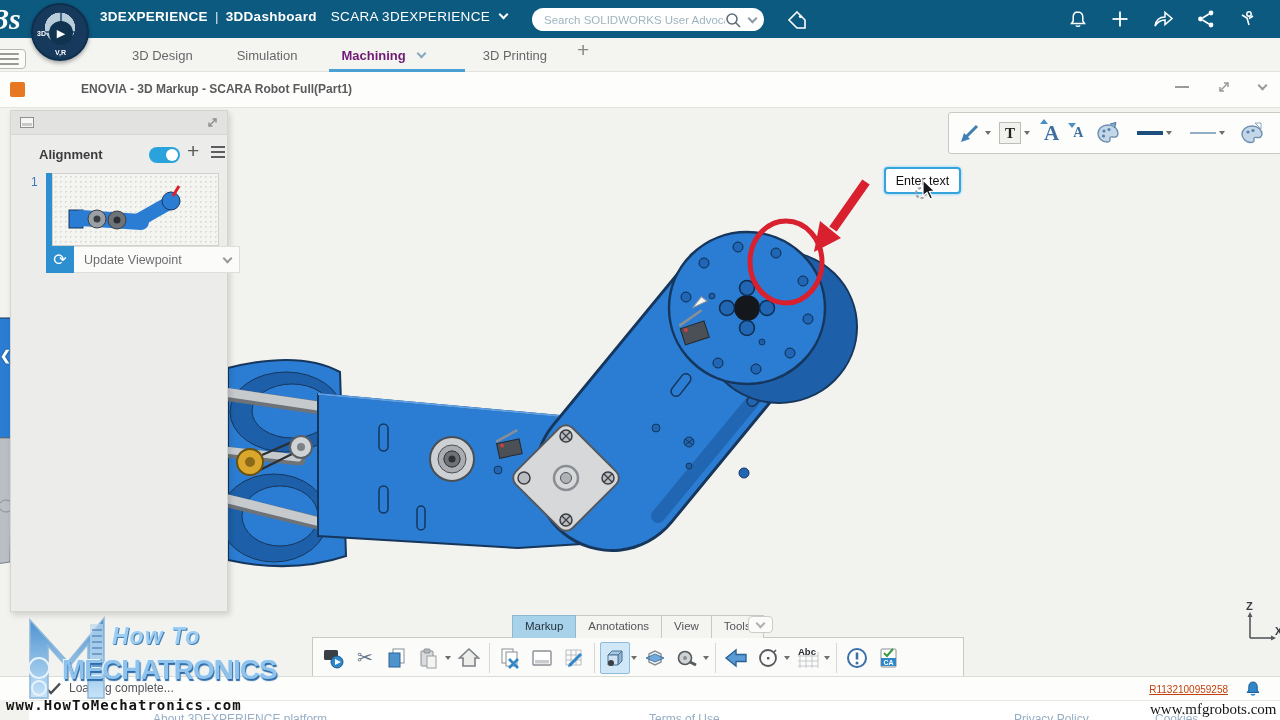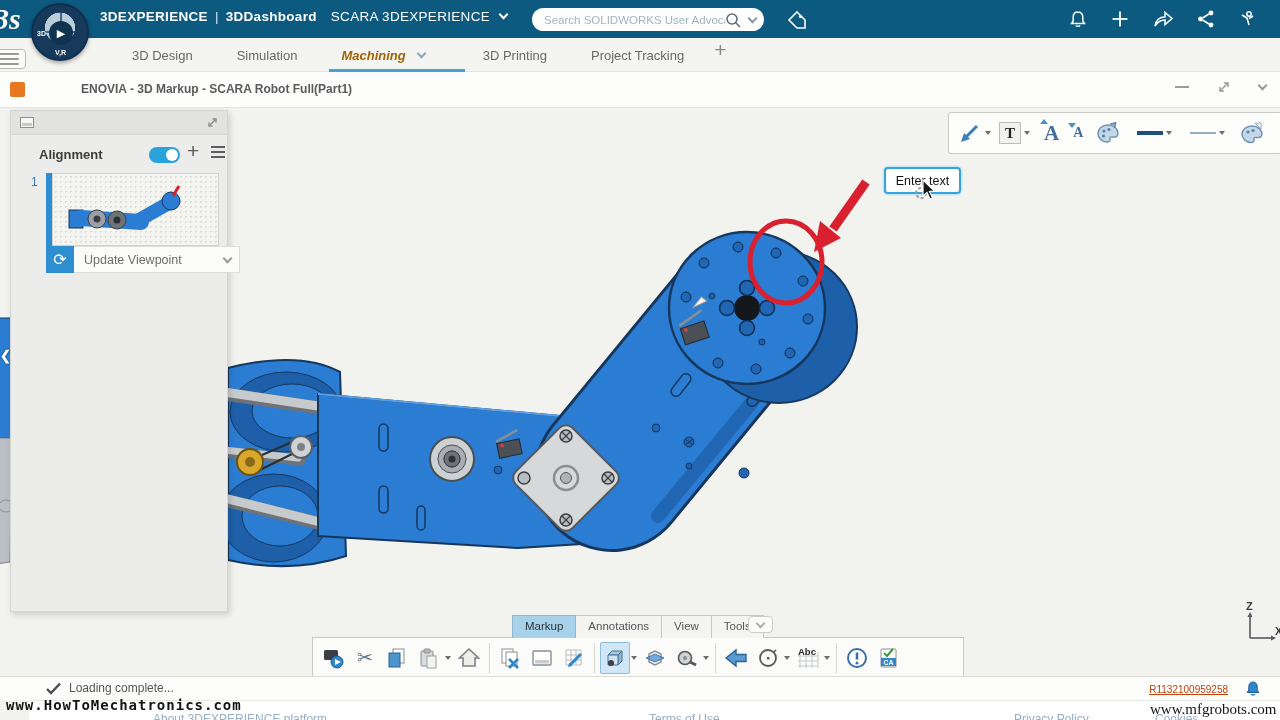--- a/index.html
+++ b/index.html
@@ -33,21 +33,21 @@
   .compass .lbl { position:absolute; color:#fff; font-size:7px; font-weight:bold; }
   .compass .l-left { left:4px; top:25px; }
   .compass .l-bottom { left:22px; bottom:3px; }
 
   
   .tabrow { position:absolute; left:0; top:38px; width:1280px; height:34px; background:#f4f4f1; border-bottom:1px solid #e2e2de; z-index:19; }
   .hamburger { position:absolute; left:-8px; top:11px; width:34px; height:20px; border:1px solid #b9b9b4; border-radius:4px; background:#fbfbf9; display:flex; flex-direction:column; justify-content:center; gap:3px; padding:0 6px; }
   .hamburger i { display:block; height:2px; background:#9a9a95; border-radius:1px; }
   .navtabs { position:absolute; left:118px; top:0; height:34px; display:flex; align-items:flex-start; }
   .navtab { position:relative; color:#68686a; font-size:13px; padding:0 14px; height:34px; display:flex; align-items:center; cursor:pointer; }
-  .navtab.active { color:#a16207; font-weight:bold;font-style:italic; }
+  .navtab.active { color:#701a75; font-weight:bold; }
   .navtab.active .underline { position:absolute; left:2px; right:-26px; bottom:0; height:3px; background:#4a9fd4; }
   .navtab .tab-chev { color:#8aa8bd; margin-left:12px; margin-top:-3px; }
   .add-tab { color:#8a8a86; font-size:21px; font-weight:normal; margin-left:16px; cursor:pointer; }
 
   
   .titlebar { position:absolute; left:0; top:72px; width:1280px; height:36px; background:#fdfdfc; border-bottom:1px solid #e3e3df; z-index:18; }
   .enovia-icon { position:absolute; left:10px; top:10px; width:15px; height:15px; background:#e87722; border-radius:2px; color:#fff; font-size:10px; font-weight:bold; display:flex; align-items:center; justify-content:center; }
   .win-title { position:absolute; left:34px; top:10px; font-size:12px; font-weight:bold; color:#5a5a5c;padding-left:47px; }
   .win-ctrls { position:absolute; right:14px; top:8px; display:flex; gap:28px; align-items:center; color:#9a9a96; }
   .minim { width:14px; height:2px; background:#9a9a96; }
@@ -326,23 +326,20 @@
       <div class="navtab" style="margin-left:16px;">
           <span>Simulation</span>
         </div>
       <div class="navtab active" style="margin-left:16px;">
         <span>Machining</span>
         <span class="chev tab-chev"></span>
         <span class="underline"></span>
       </div>
       <div class="navtab" style="margin-left:30px;">
           <span>3D Printing</span>
-        </div>
-      <div class="navtab" style="margin-left:16px;">
-          <span>Project Tracking</span>
         </div>
       <span class="add-tab">+</span>
     </div>
   </div>
 
   <div class="titlebar">
     <div class="enovia-icon"></div>
     <div class="win-title">ENOVIA - 3D Markup - SCARA Robot Full(Part1)</div>
     <div class="win-ctrls">
       <div class="minim"></div>
@@ -607,16 +604,33 @@
     </div>
   </div>
 
   <div class="footer">
     <span class="flink" style="left:124px;">About 3DEXPERIENCE platform</span>
     <span class="flink" style="left:620px;">Terms of Use</span>
     <span class="flink" style="left:985px;"><span>Privacy Policy</span><span class="chev"></span></span>
     <span class="flink" style="left:1126px;">Cookies</span>
   </div>
 
+  <div class="wm-logo">
+    <svg width="86" height="92" viewBox="0 0 86 92">
+      <defs>
+        <linearGradient id="wmg" x1="0" y1="0" x2="0" y2="1">
+          <stop offset="0" stop-color="#4a90d0"></stop>
+            <stop offset="1" stop-color="#c7e4f8"></stop>
+        </linearGradient>
+      </defs>
+      <path d="M6,88 L6,10 L44,52 L80,8 L80,88 L64,88 L64,34 L44,58 L24,36 L24,88 Z" fill="url(#wmg)" stroke="#8fb8d8" stroke-width="1.5"></path>
+      <circle cx="15" cy="58" r="10" fill="none" stroke="#e8f2fa" stroke-width="2"></circle>
+      <circle cx="15" cy="78" r="7" fill="none" stroke="#e8f2fa" stroke-width="2"></circle>
+      <rect x="66" y="14" width="13" height="56" fill="#bcd9f0" opacity="0.7"></rect>
+      <path d="M68,20 H78 M68,26 H78 M68,32 H78 M68,38 H78 M68,44 H78 M68,50 H78 M68,56 H78 M68,62 H78" stroke="#5d8fbe" stroke-width="1.4"></path>
+    </svg>
+    <span class="wm-line1">How To</span>
+    <span class="wm-line2">MECHATRONICS</span>
+  </div>
   <span class="wm-url-left">www.HowToMechatronics.com</span>
   <span class="wm-url-right">www.mfgrobots.com</span>
 
 </div>
 
 </body></html>

